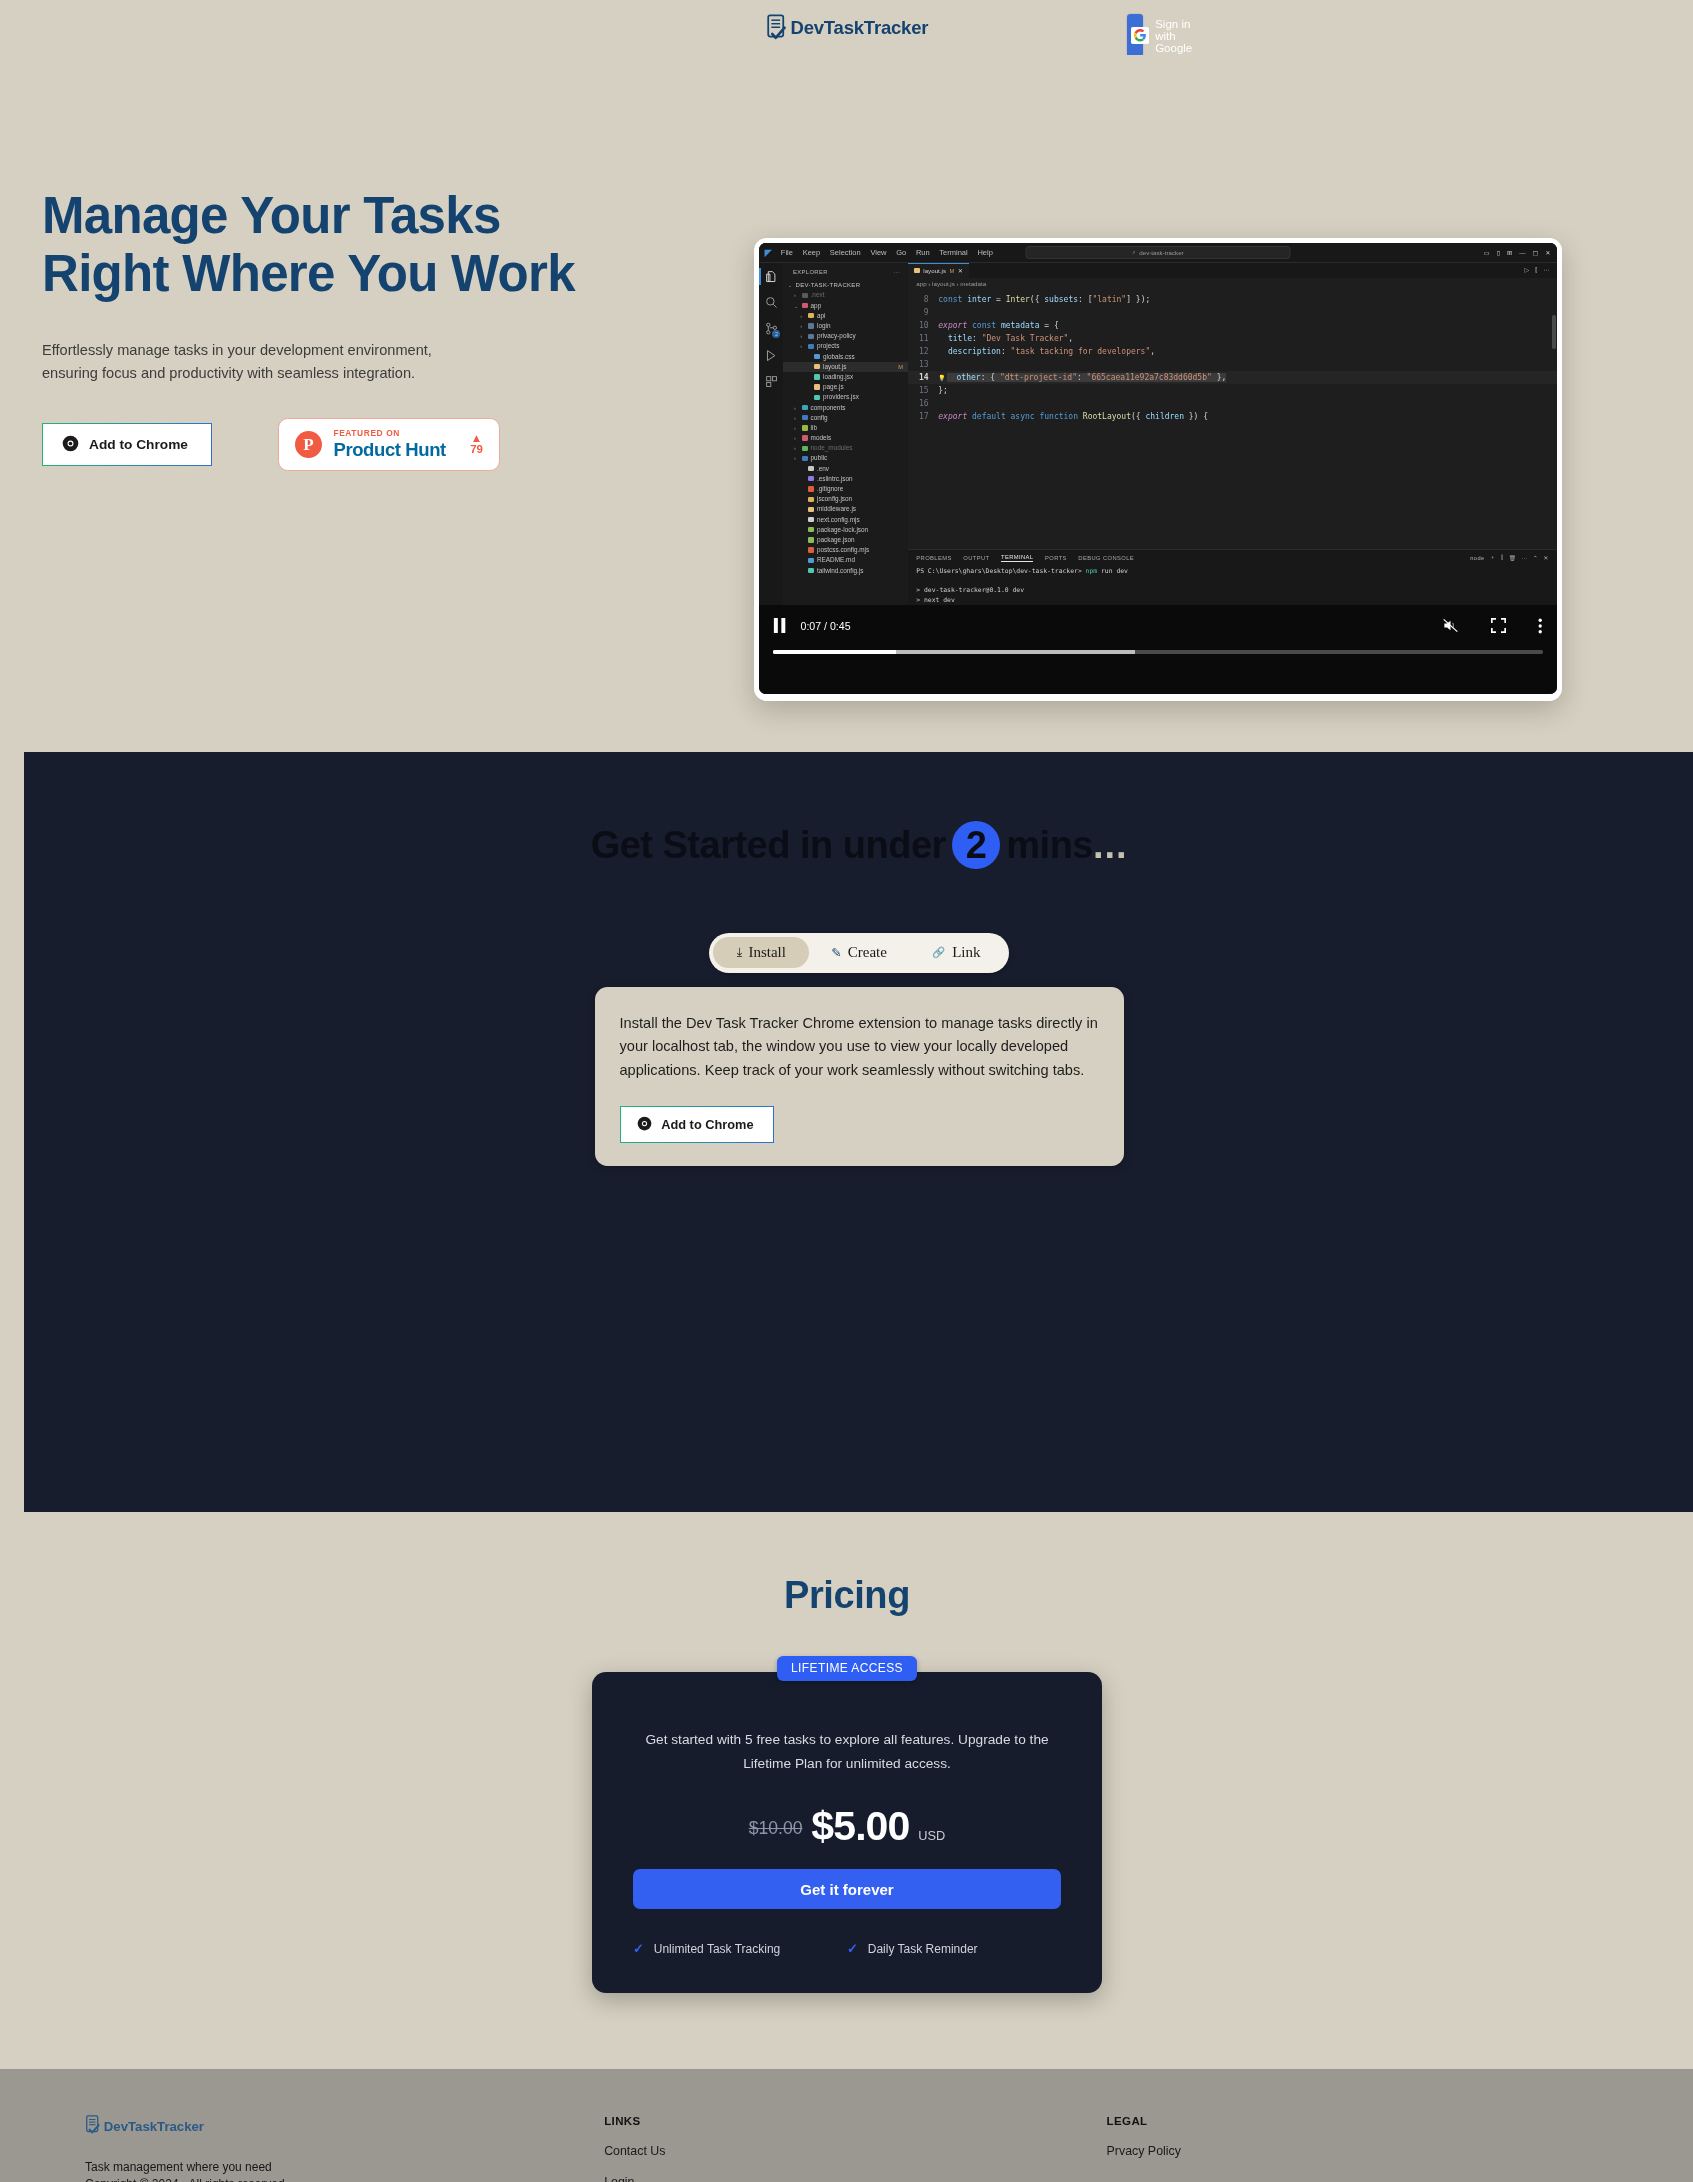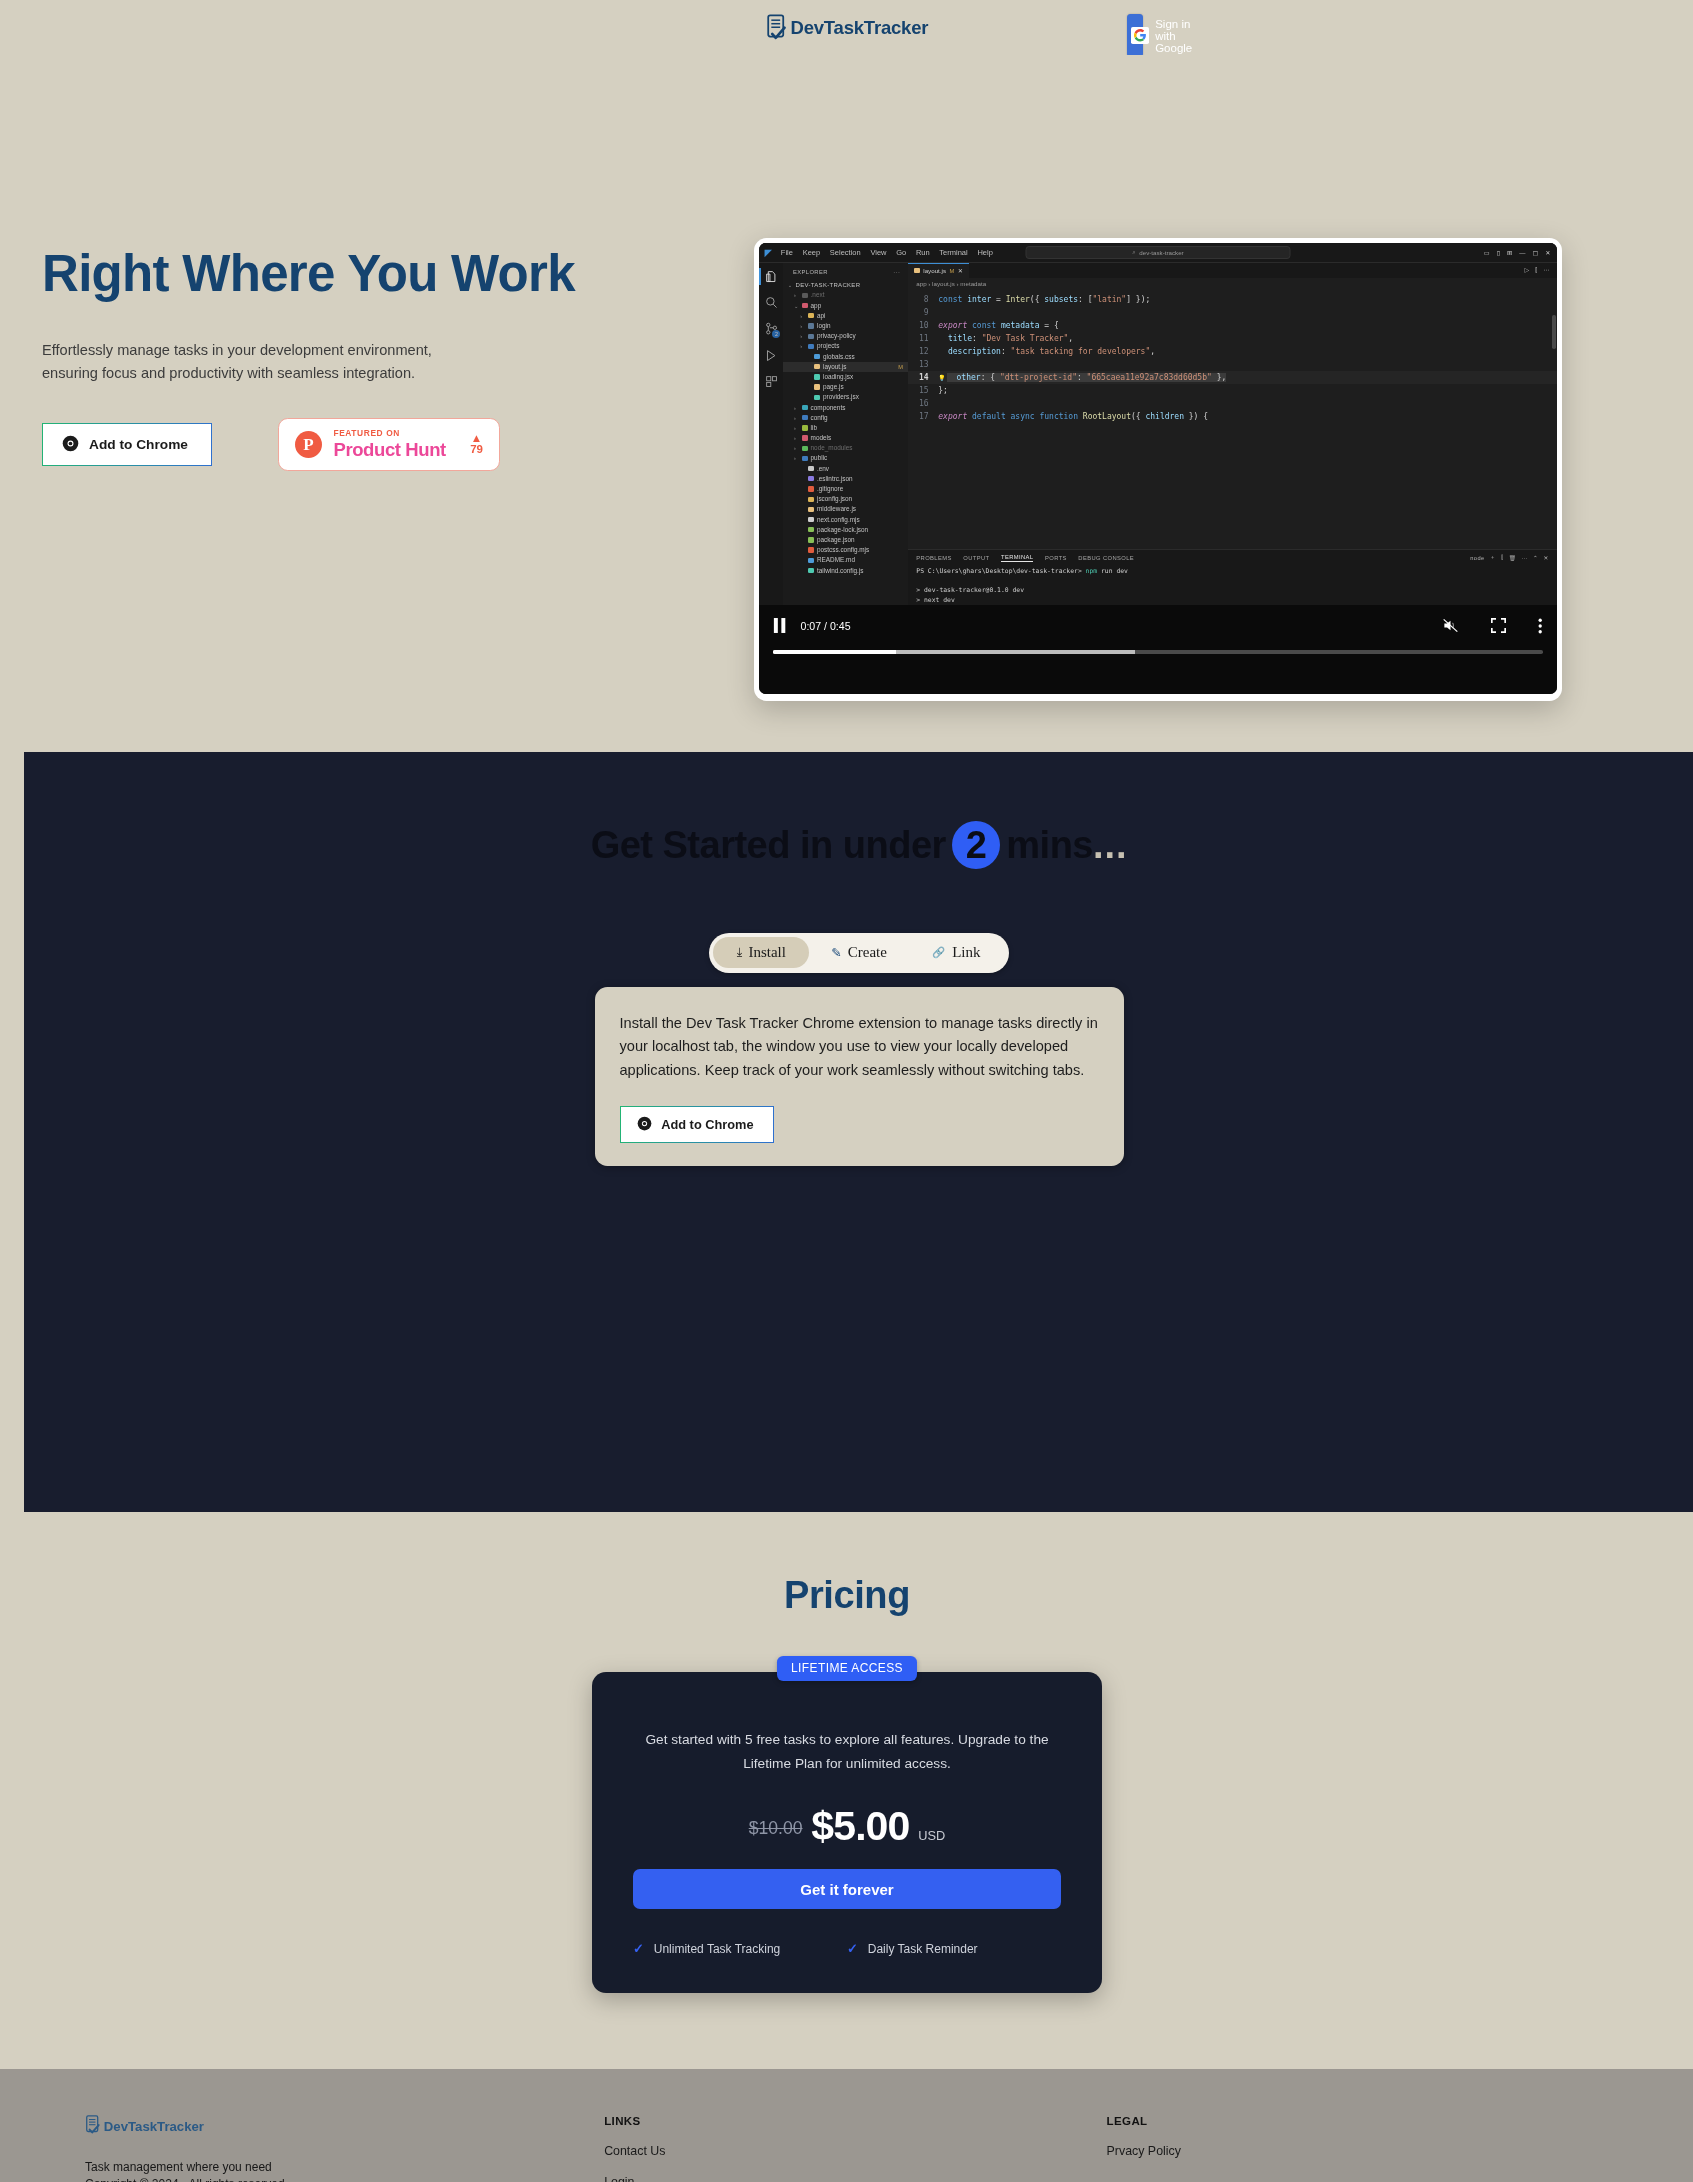--- a/index.html
+++ b/index.html
@@ -96,21 +96,21 @@
     min-width: 222px;
   }
   .ph-circle {
     width: 27px; height: 27px; border-radius: 50%;
     background: #f05b42; color: #fff; font-weight: bold; font-size: 17px;
     display: flex; align-items: center; justify-content: center;
     font-family: "Liberation Serif", serif;
   }
   .ph-text { flex: 1; }
   .ph-featured { font-size: 8.4px; font-weight: bold; color: #f05b42; letter-spacing: 0.6px; }
-  .ph-name { font-size: 18.5px; font-weight: bold; color: #ec4899; letter-spacing: -0.4px; margin-top: 0.9px;}
+  .ph-name { font-size: 18.5px; font-weight: bold; color: #0369a1; letter-spacing: -0.4px; margin-top: 0.9px;}
   .ph-votes { text-align: center; color: #f05b42; }
   .ph-tri { font-size: 11.5px; line-height: 8.8px; }
   .ph-count { font-size: 11.5px; font-weight: bold; }
 
   
   .video-wrap {
     position: absolute;
     left: 754px; top: 137px;
     width: 808px; height: 463px;
     background: #fff;
@@ -329,21 +329,21 @@
     </span>
     <span class="google-label">Sign in with Google</span>
   </div>
 </div>
 
 <div class="hero">
   <div class="hero-inner">
 
     <div class="hero-left">
       <h1 class="hero-title">
-        <br>
+        <span>Manage Your Tasks</span><br>
         <span>Right Where You Work</span>
       </h1>
       <p class="hero-sub">
         <span>Effortlessly manage tasks in your development environment,</span><br>
         <span>ensuring focus and productivity with seamless integration.</span>
       </p>
 
       <div class="hero-ctas">
         <div class="chrome-btn">
           <span>

